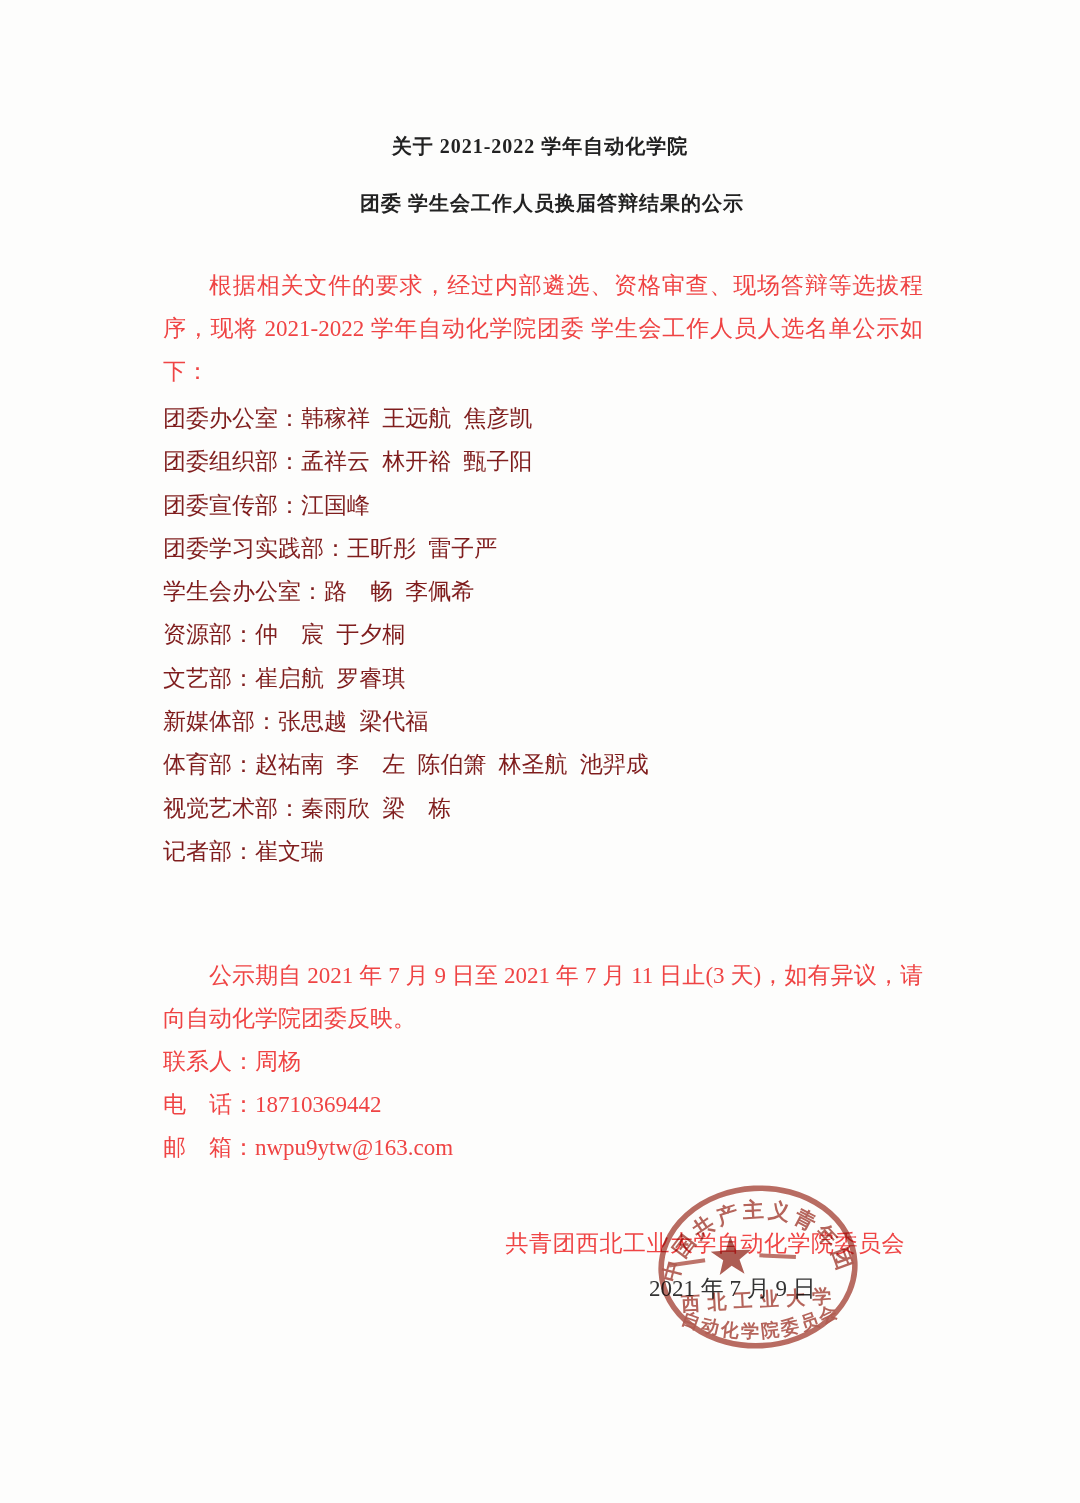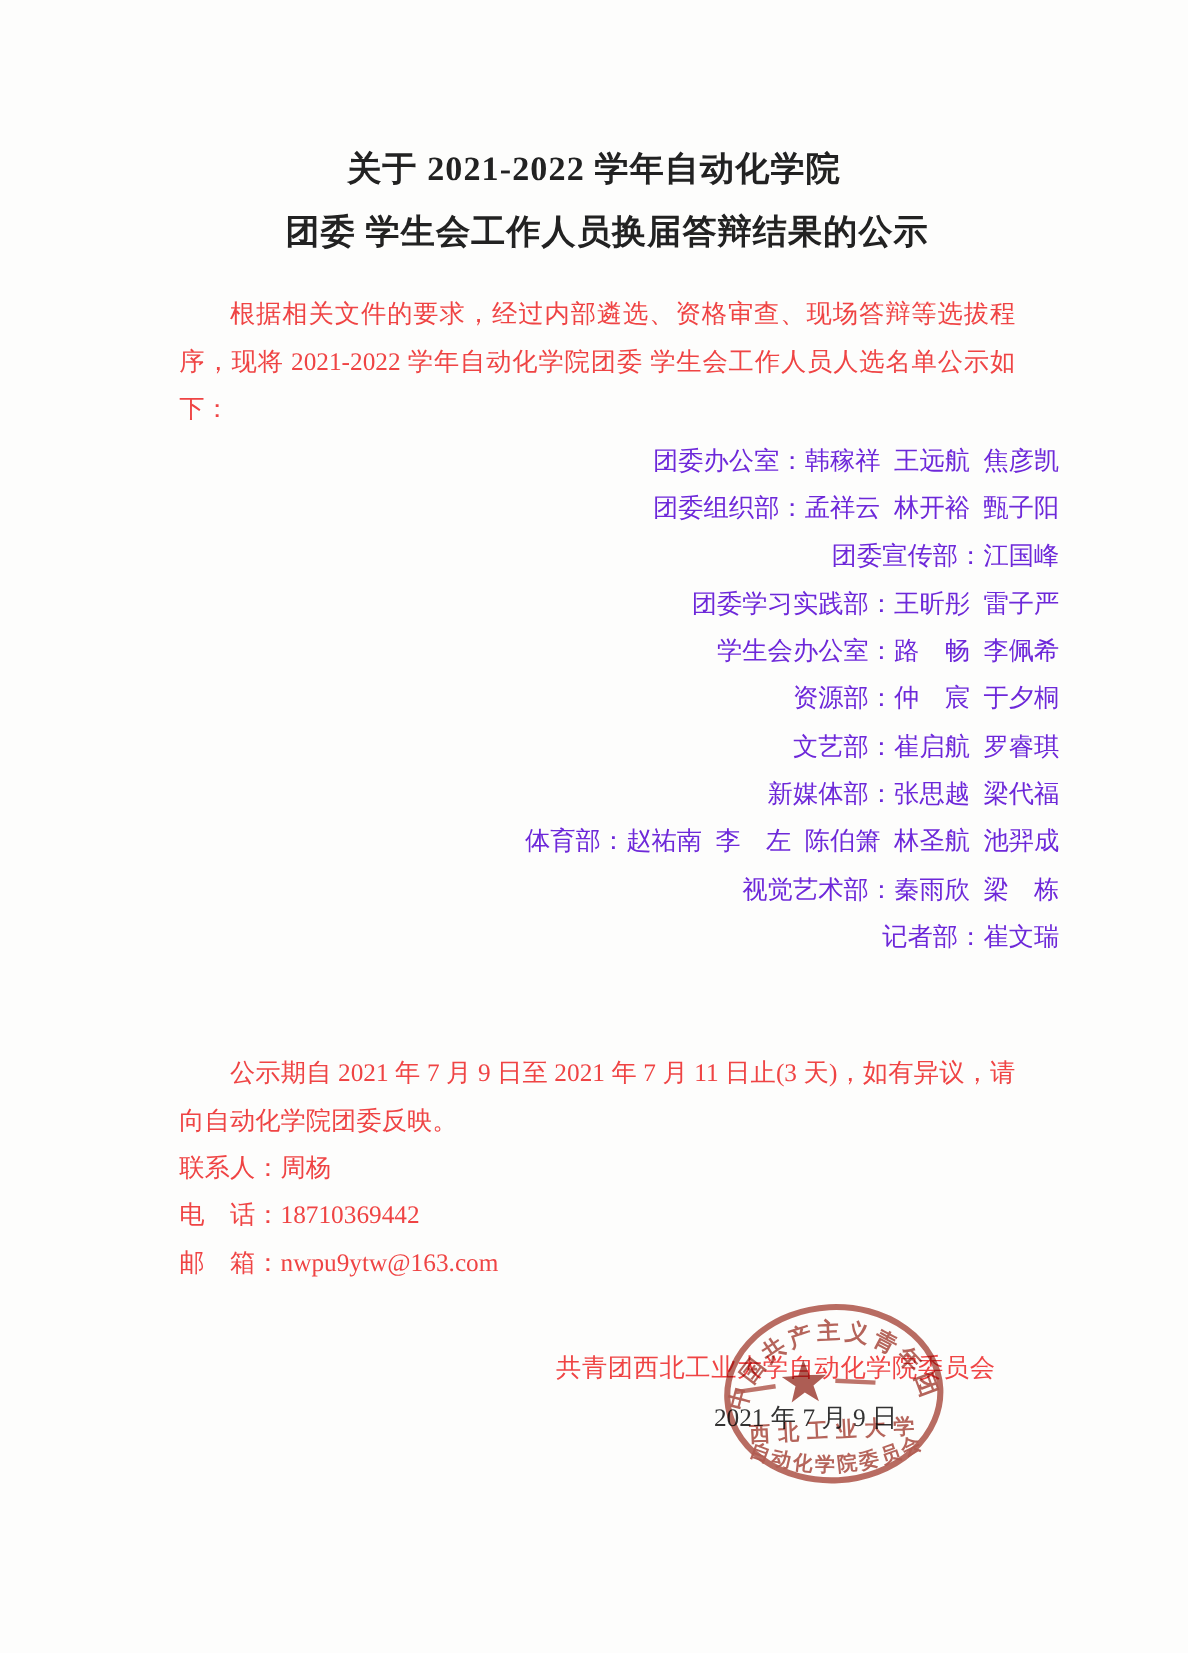--- a/index.html
+++ b/index.html
@@ -10,21 +10,21 @@
     margin: 0 auto;
     background: #fdfdfc;
     overflow: hidden;
     font-family: "Liberation Serif", "DejaVu Serif", serif;
     color: #2f2f2f;
   }
   .title-line {
     position: absolute;
     left: 0; right: 0;
     text-align: center;
-    font-size: 31px;
+    font-size: 20px;
     font-weight: bold;
     color: #222;
     letter-spacing: 1px;
     white-space: nowrap;
   }
   .title-1 { top: 133px; }
   .title-2 { top: 190px; padding-left: 24px; }
 
   .intro-para, .notice-block {
     position: absolute;
@@ -38,22 +38,21 @@
   .intro-para { top: 264px; }
   .intro-para p, .notice-block p { margin: 0; text-indent: 2em; }
 
   .roster-block {
     position: absolute;
     left: 163px;
     top: 397px;
     width: 800px;
     font-size: 23px;
     line-height: 43.3px;
-    color: #6d28d9;
-    text-align: right;
+    color: #7f1d1d;
   }
   .roster-line { word-spacing: 0.28em; white-space: nowrap; }
 
   .notice-block { top: 954px; }
   .contact-line { word-spacing: 0.1em; white-space: nowrap; }
 
   .signature-org {
     position: absolute;
     top: 1228px;
     right: 175px;

